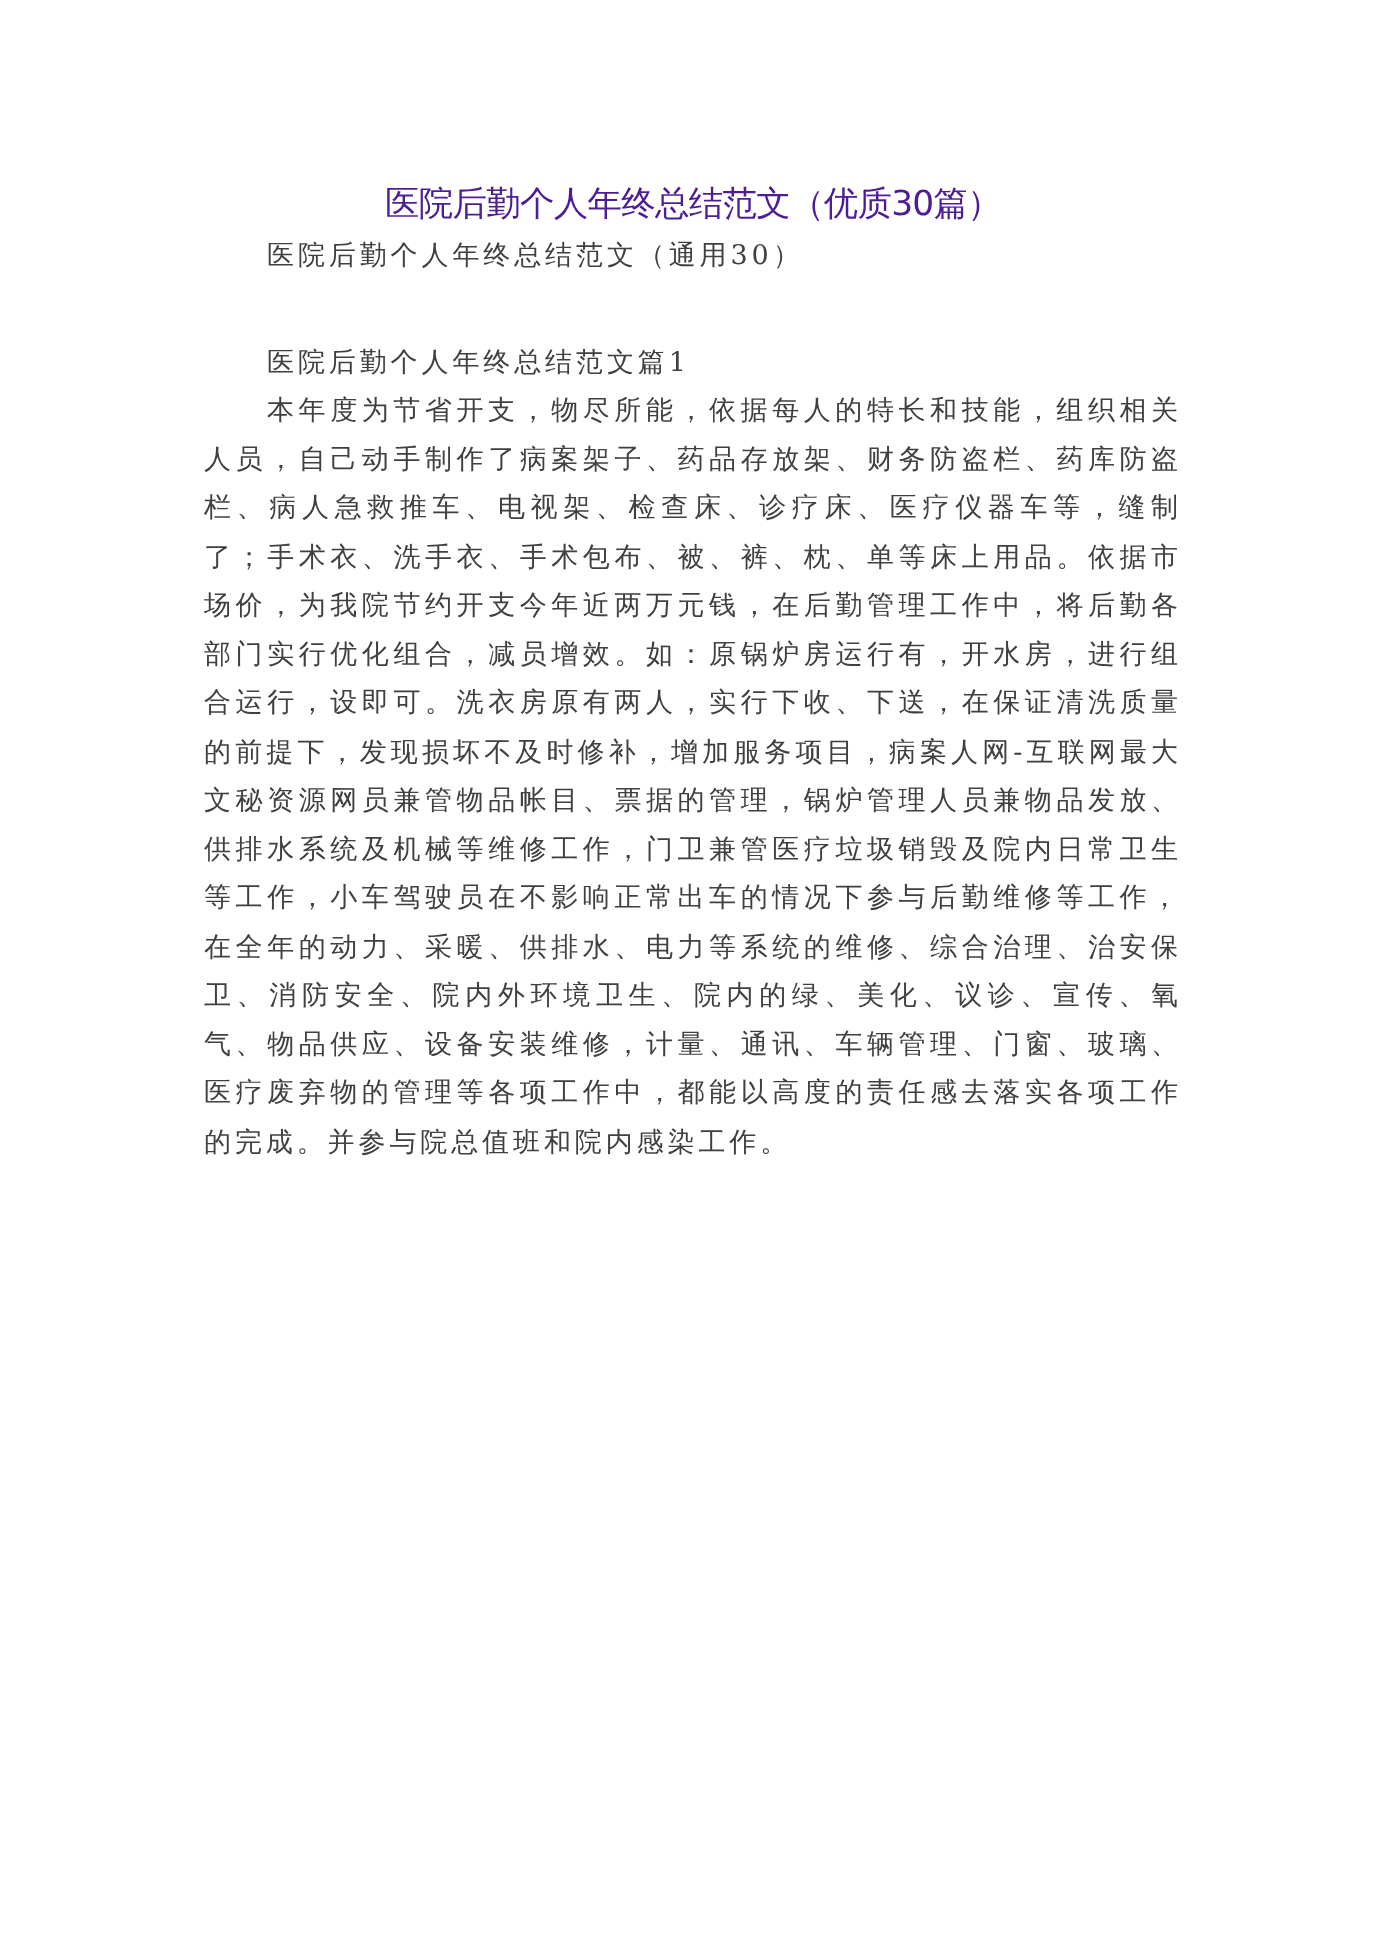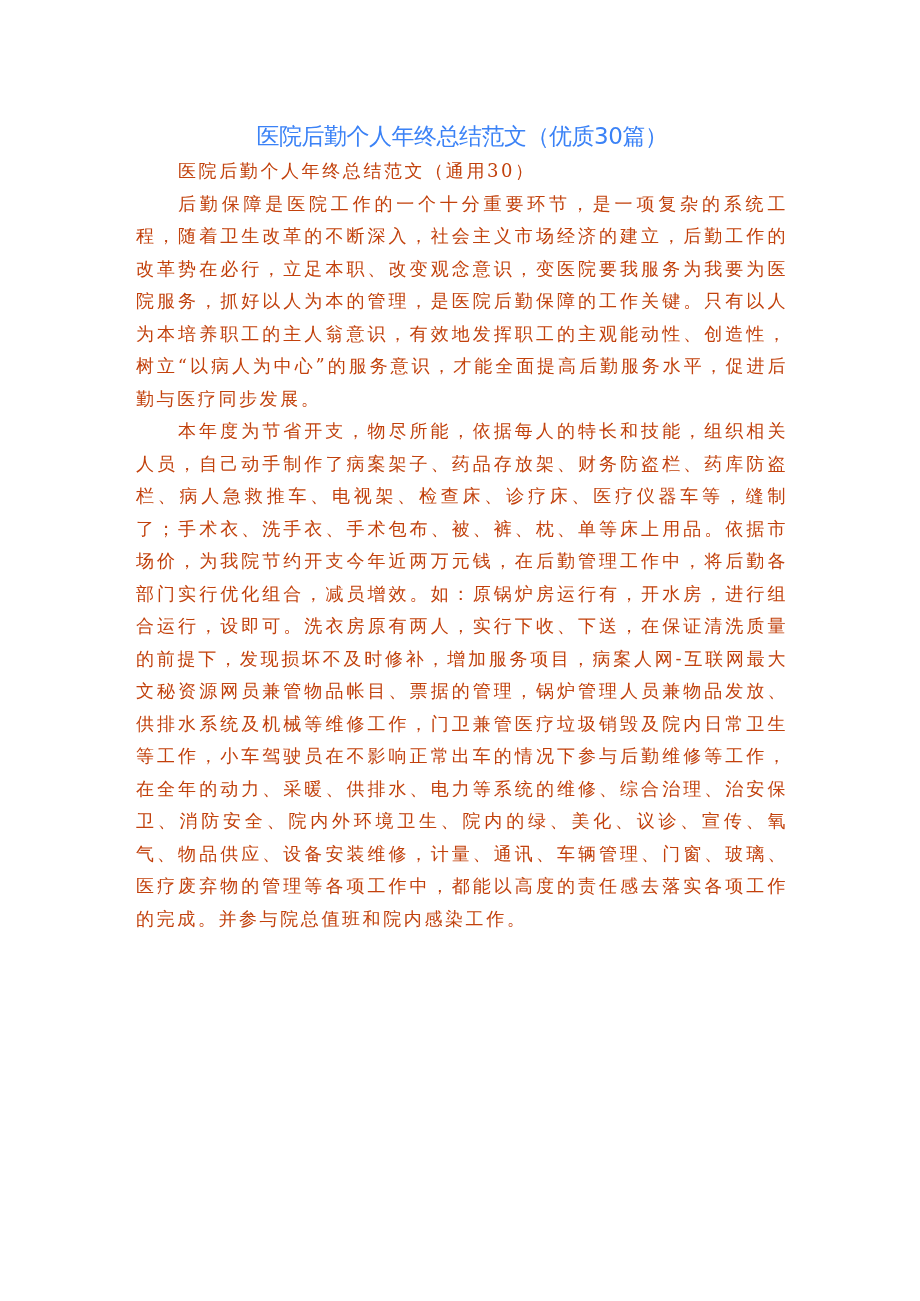--- a/index.html
+++ b/index.html
@@ -21,30 +21,30 @@
     width: 652px;
   }
   .doc-title {
     font-family: "DejaVu Sans", "Liberation Sans", sans-serif;
     font-size: 23px;
     font-weight: normal;
     text-align: center;
     margin: 0;
     height: 38px;
     line-height: 38px;
-    color: #3b82f6;
+    color: #4c1d95;
     letter-spacing: -0.5px;
   }
   .subtitle, .section-heading, .para {
     font-family: "DejaVu Serif", "Liberation Serif", serif;
     font-size: 18px;
     letter-spacing: 2.6px;
     line-height: 32.5px;
     margin: 0;
-    color: #c2410c;
+    color: #404040;
   }
   .subtitle {
     text-indent: 42px;
     margin-top: 0px;
   }
   .section-heading {
     text-indent: 42px;
     margin-top: 38px;
   }
   .para {
@@ -54,16 +54,16 @@
   }
 </style>
 </head>
 <body>
 
 <div class="page">
   <h1 class="doc-title">医院后勤个人年终总结范文（优质30篇）</h1>
   <p class="subtitle">医院后勤个人年终总结范文（通用30）</p>
 
   <div class="section">
-    <p class="para">后勤保障是医院工作的一个十分重要环节，是一项复杂的系统工程，随着卫生改革的不断深入，社会主义市场经济的建立，后勤工作的改革势在必行，立足本职、改变观念意识，变医院要我服务为我要为医院服务，抓好以人为本的管理，是医院后勤保障的工作关键。只有以人为本培养职工的主人翁意识，有效地发挥职工的主观能动性、创造性，树立“以病人为中心”的服务意识，才能全面提高后勤服务水平，促进后勤与医疗同步发展。</p>
+    <p class="section-heading">医院后勤个人年终总结范文篇1</p>
     <p class="para">本年度为节省开支，物尽所能，依据每人的特长和技能，组织相关人员，自己动手制作了病案架子、药品存放架、财务防盗栏、药库防盗栏、病人急救推车、电视架、检查床、诊疗床、医疗仪器车等，缝制了；手术衣、洗手衣、手术包布、被、裤、枕、单等床上用品。依据市场价，为我院节约开支今年近两万元钱，在后勤管理工作中，将后勤各部门实行优化组合，减员增效。如：原锅炉房运行有，开水房，进行组合运行，设即可。洗衣房原有两人，实行下收、下送，在保证清洗质量的前提下，发现损坏不及时修补，增加服务项目，病案人网-互联网最大文秘资源网员兼管物品帐目、票据的管理，锅炉管理人员兼物品发放、供排水系统及机械等维修工作，门卫兼管医疗垃圾销毁及院内日常卫生等工作，小车驾驶员在不影响正常出车的情况下参与后勤维修等工作，在全年的动力、采暖、供排水、电力等系统的维修、综合治理、治安保卫、消防安全、院内外环境卫生、院内的绿、美化、议诊、宣传、氧气、物品供应、设备安装维修，计量、通讯、车辆管理、门窗、玻璃、医疗废弃物的管理等各项工作中，都能以高度的责任感去落实各项工作的完成。并参与院总值班和院内感染工作。</p>
   </div>
 </div>
 
 </body></html>

